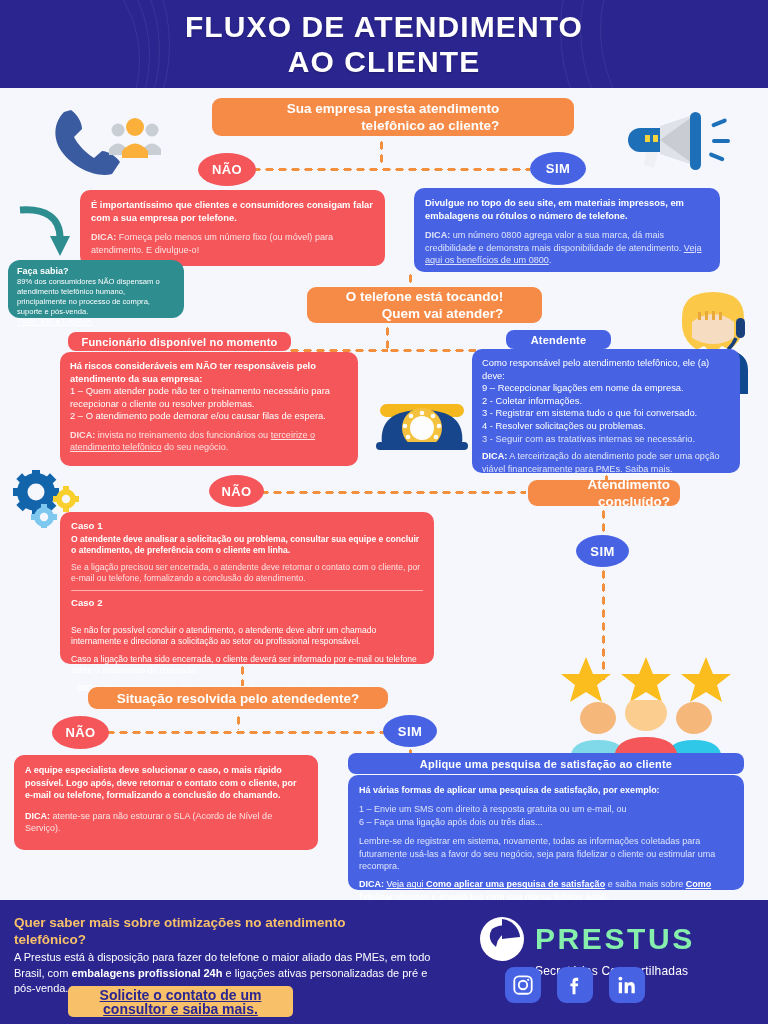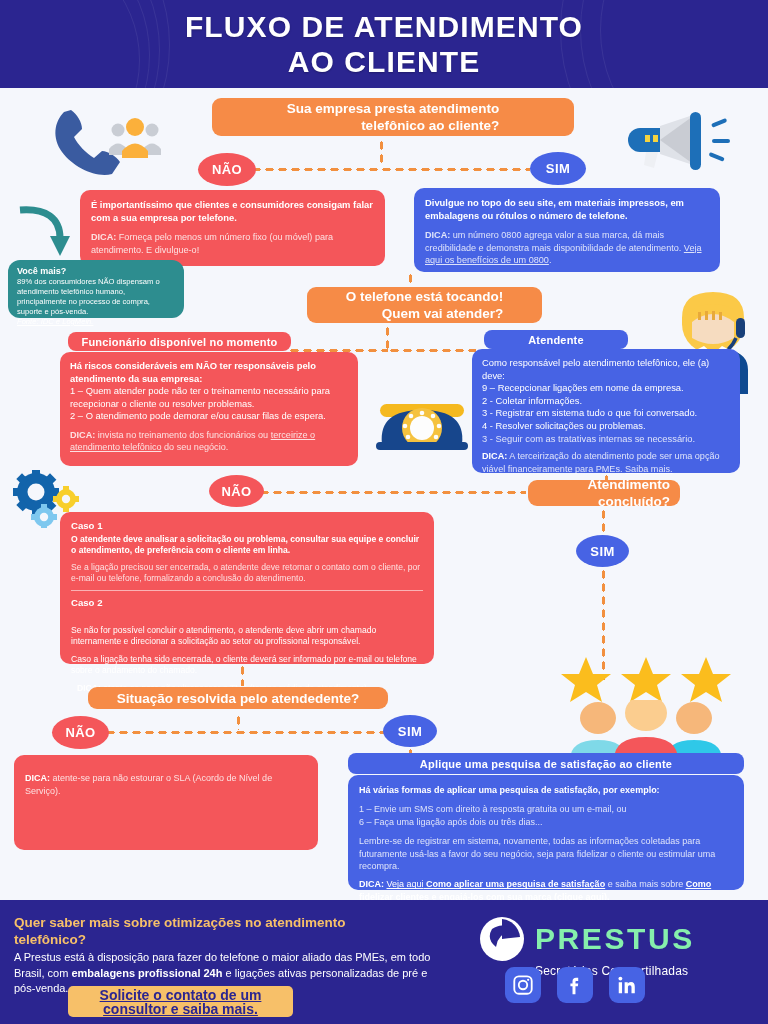--- a/index.html
+++ b/index.html
@@ -178,21 +178,21 @@
     </div>
   </div>
 
   <svg class="ill" style="left:16px; top:204px;" width="60" height="62" viewBox="0 0 60 62">
     <path d="M4 6 C30 4 44 14 44 34" stroke="#2d8d8f" stroke-width="7" fill="none"></path>
     <path d="M34 32 L54 32 L44 52 z" fill="#2d8d8f"></path>
   </svg>
 
   <div class="card teal" style="left:8px; top:260px; width:176px; height:58px; border-radius:12px;">
     <div class="body" style="padding:6px 9px; font-size:7.6px; line-height:10px;">
-      <div style="font-weight:bold; font-size:9px; margin-bottom:1px;">Você mais?</div>
+      <div style="font-weight:bold; font-size:9px; margin-bottom:1px;">Faça sabia?</div>
       <div>89% dos consumidores NÃO dispensam o atendimento telefônico humano, principalmente no processo de compra, suporte e pós-venda.</div>
       <div style="font-style:italic; text-decoration:underline;">Fonte: IDC e  LogMein.</div>
     </div>
   </div>
 
   <div class="dotsV" style="left:408px; top:272px; height:34px;"></div>
 
   <div class="qbox" style="left:307px; top:287px; width:235px; height:36px; white-space:pre-line;">O telefone está tocando!
 Quem vai atender?</div>
 
@@ -236,21 +236,21 @@
     <circle cx="52" cy="31" r="2.3" fill="#fdfdfd"></circle>
     <circle cx="63" cy="34" r="2.3" fill="#fdfdfd"></circle>
     <circle cx="69" cy="44" r="2.3" fill="#fdfdfd"></circle>
     <circle cx="66" cy="55" r="2.3" fill="#fdfdfd"></circle>
     <circle cx="41" cy="34" r="2.3" fill="#fdfdfd"></circle>
     <circle cx="35" cy="44" r="2.3" fill="#fdfdfd"></circle>
     <circle cx="38" cy="55" r="2.3" fill="#fdfdfd"></circle>
     <rect x="6" y="60" width="92" height="8" rx="4" fill="#17468c"></rect>
   </svg>
 
-  <div class="hdrband blue" style="left:484px; top:330px; width:144px; height:19px;">Atendente</div>
+  <div class="hdrband blue" style="left:506px; top:330px; width:105px; height:19px;">Atendente</div>
   <div class="card blue" style="left:472px; top:349px; width:268px; height:124px;">
     <div class="body" style="padding:8px 10px;">
       <div class="hl" style="font-weight:normal;">Como responsável pelo atendimento telefônico, ele (a) deve:</div>
       <div class="hl" style="font-weight:normal;">9 – Recepcionar ligações em nome da empresa.</div>
       <div class="hl" style="font-weight:normal;">2 - Coletar informações.</div>
       <div class="hl" style="font-weight:normal;">3 - Registrar em sistema tudo o que foi conversado.</div>
       <div class="hl" style="font-weight:normal;">4 - Resolver solicitações ou problemas.</div>
       <div class="hl sub" style="font-weight:normal;">3 - Seguir com as tratativas internas se necessário.</div>
       <div style="height:5px"></div>
       <div>
@@ -340,20 +340,21 @@
 
   <div class="dotsV" style="left:236px; top:714px; height:16px;"></div>
   <div class="dotsH" style="left:104px; top:730px; width:280px;"></div>
 
   <div class="pill no" style="left:52px; top:716px; width:57px; height:33px;">NÃO</div>
   <div class="pill sim" style="left:383px; top:715px; width:54px; height:32px;">SIM</div>
   <div class="dotsV" style="left:408px; top:747px; height:22px;"></div>
 
   <div class="card red" style="left:14px; top:755px; width:304px; height:95px;">
     <div class="body" style="padding:9px 11px; font-size:9px; line-height:12.5px;">
+      <div style="font-weight:bold;">A equipe especialista deve solucionar o caso, o mais rápido possível. Logo após, deve retornar o contato com o cliente, por e-mail ou telefone, formalizando a conclusão do chamando.</div>
       <div style="height:8px"></div>
       <div>
         <b>DICA:</b><span class="sub"> atente-se para não estourar o SLA (Acordo de Nível de Serviço).</span>
       </div>
     </div>
   </div>
 
   <div class="hdrband blue" style="left:348px; top:753px; width:396px; height:21px;">Aplique uma pesquisa de satisfação ao cliente</div>
   <div class="card blue" style="left:348px; top:775px; width:396px; height:115px;">
     <div class="body" style="padding:9px 11px; font-size:9px; line-height:12.4px;">

